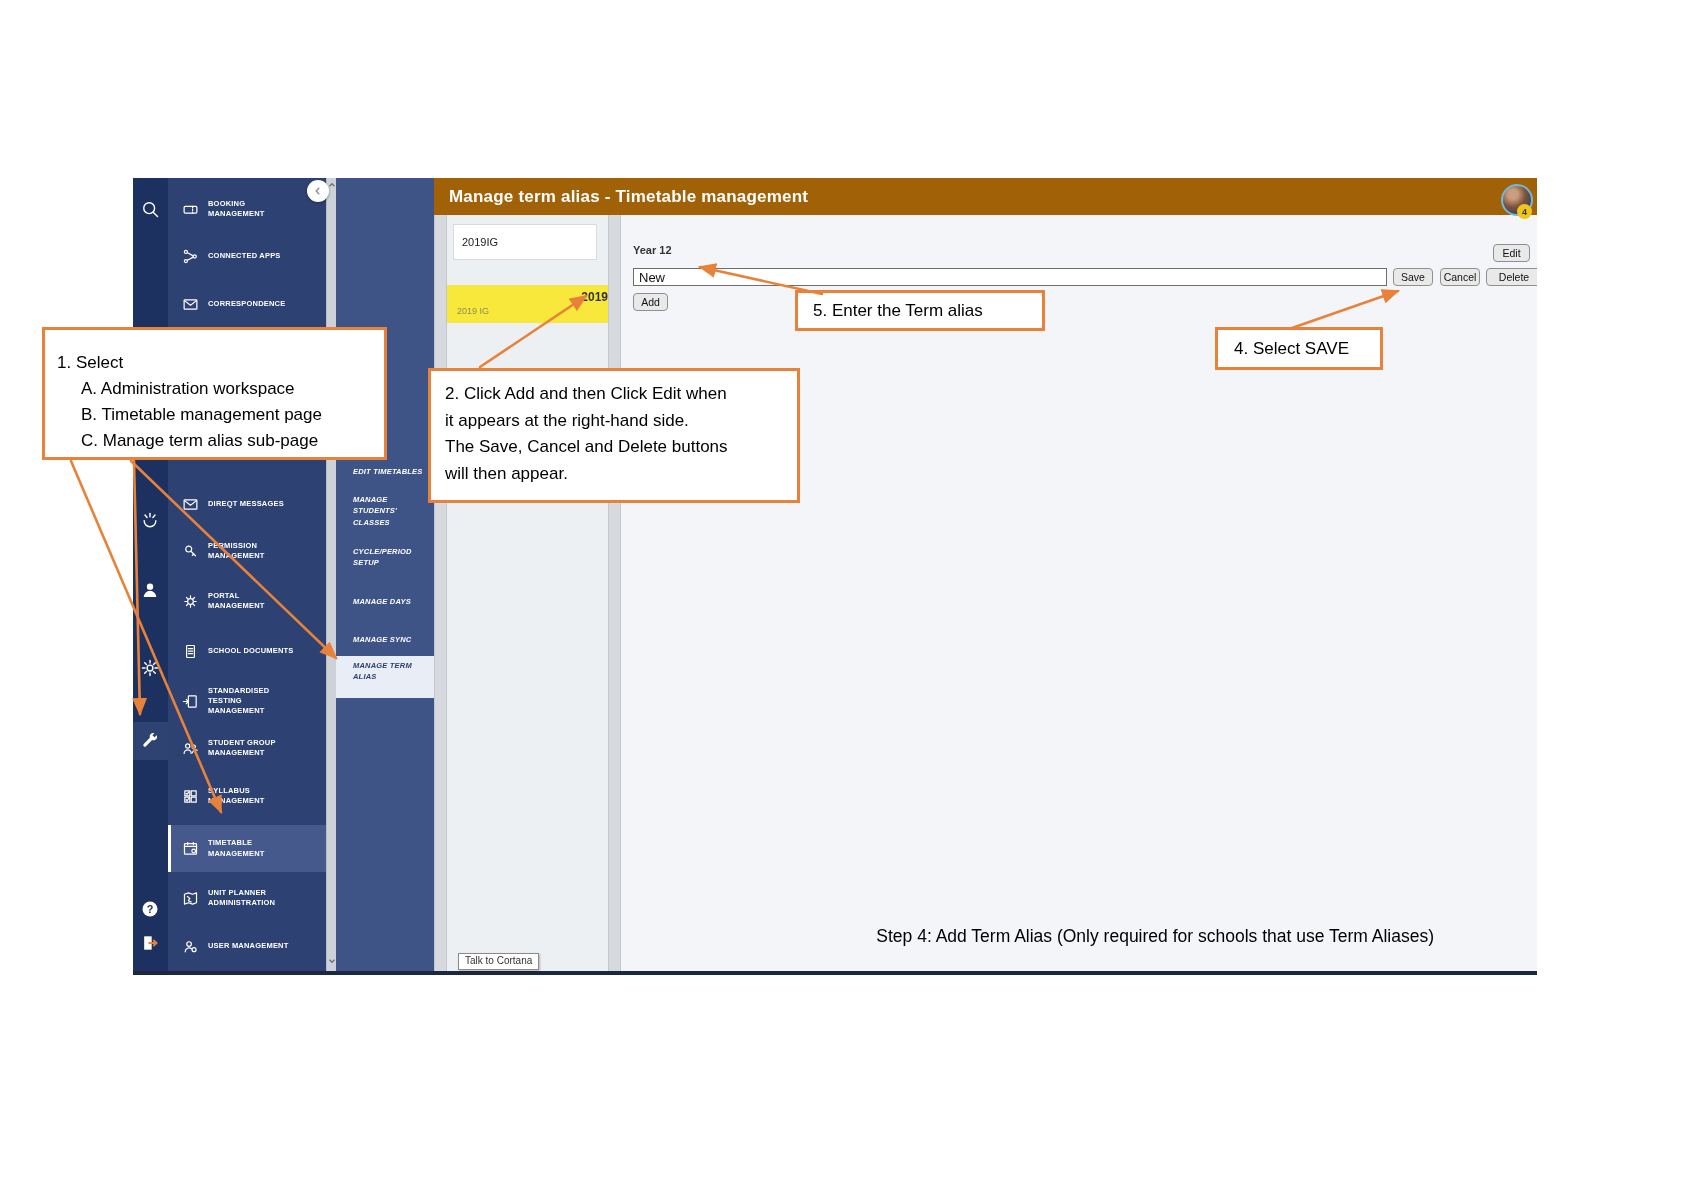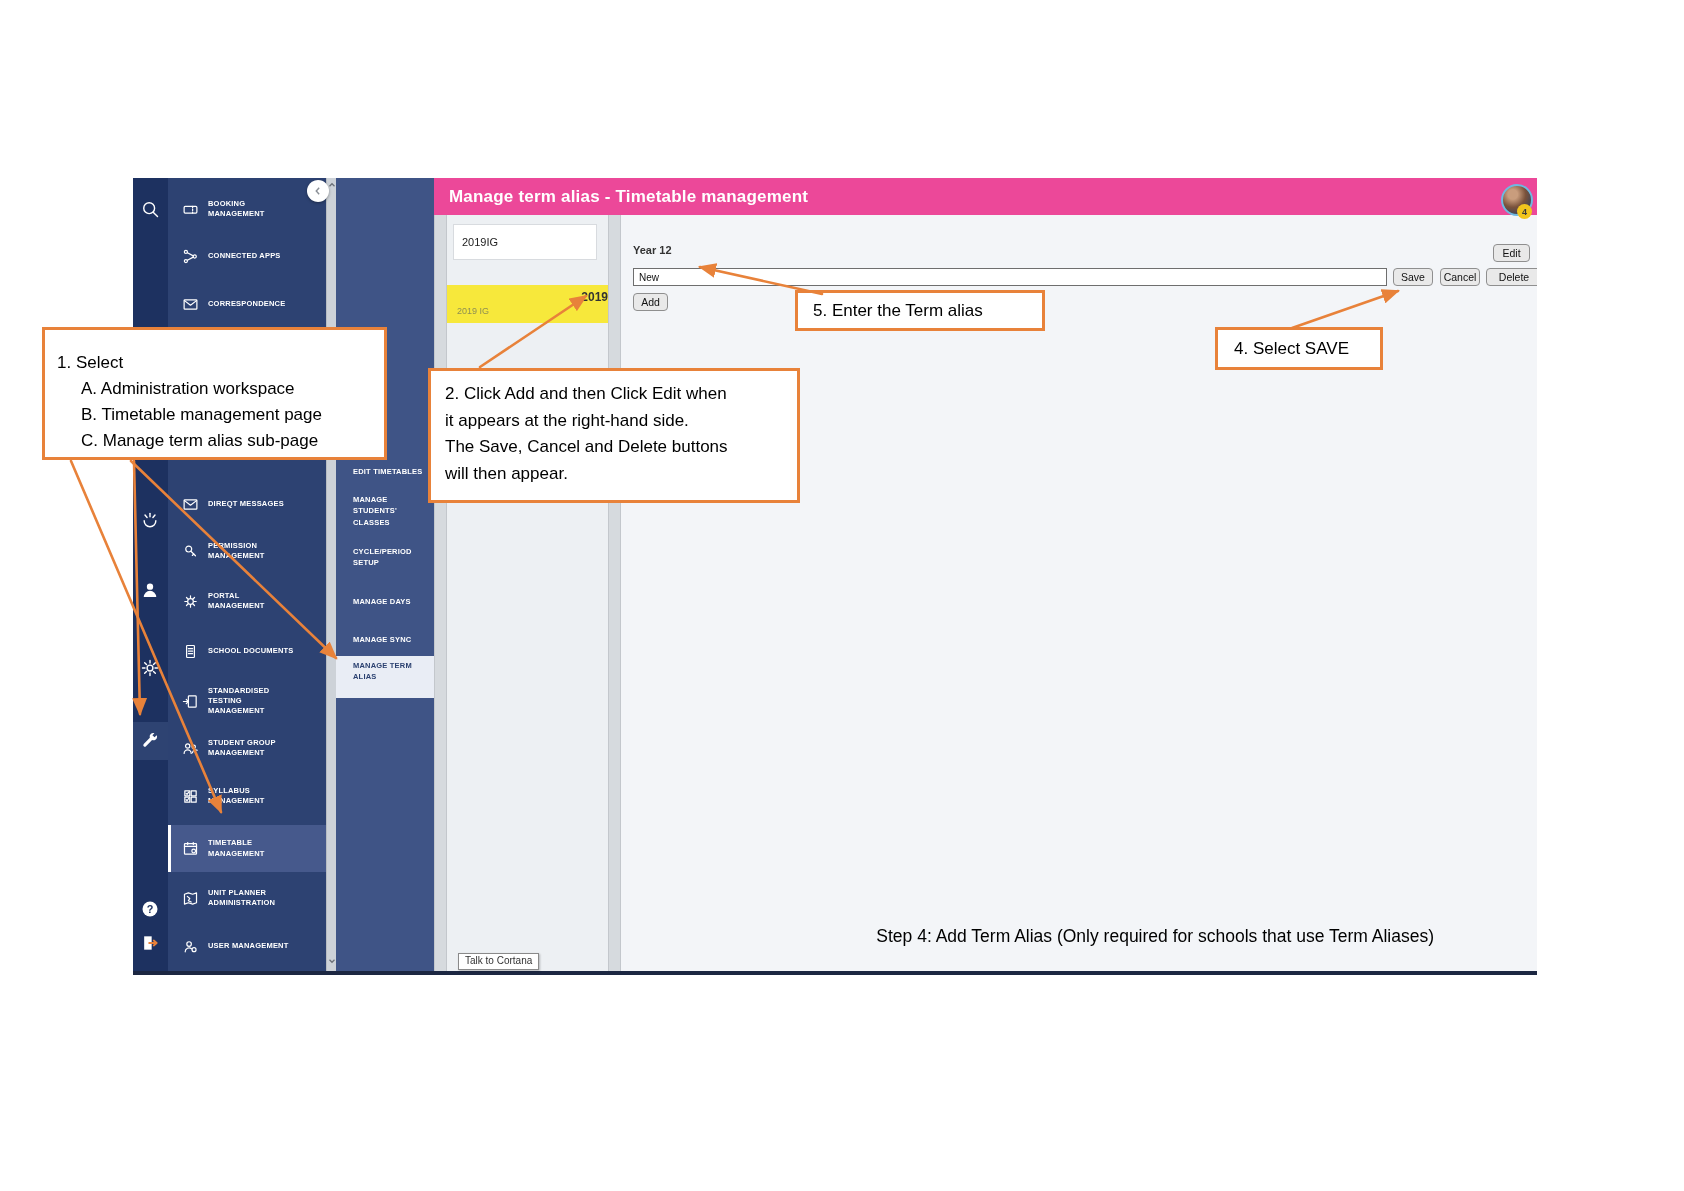--- a/index.html
+++ b/index.html
@@ -18,42 +18,42 @@
   .sb-item { position:absolute; left:0; width:158px; height:46px; display:flex; align-items:center; gap:9px; padding-left:14px; color:#fff; }
   .sb-item.selected { background:#46598c; border-left:3px solid #fff; padding-left:11px; }
   .sb-item .ic { width:17px; height:17px; flex:none; }
   .sb-label { font-size:7.5px; font-weight:bold; letter-spacing:.2px; line-height:1.35; width:90px; }
 
   .sb-scroll { left:193px; top:0; width:10px; height:793px; background:#cdd2d8; border-left:1px solid #b7bcc2; }
   .sb-scroll .chev { position:absolute; left:0; width:10px; height:10px; color:#6b7077; }
   .collapse-btn { left:174px; top:2px; width:22px; height:22px; background:#fff; border-radius:50%; box-shadow:0 1px 3px rgba(0,0,0,.35); color:#8a8f96; display:flex; align-items:center; justify-content:center; z-index:5; }
   .collapse-btn svg { width:14px; height:14px; }
 
-  .subbar { left:203px; top:0; width:98px; height:917px; background:#3f5486; }
+  .subbar { left:203px; top:0; width:98px; height:917px; background:#3f5486;font-style:italic; }
   .sub-item { position:absolute; left:0; width:98px; padding:4px 8px 4px 17px; color:#fff; font-size:7.5px; font-weight:bold; letter-spacing:.2px; line-height:1.5; }
   .sub-item.selected { background:#e9edf5; color:#2b4170; }
 
-  .appheader { left:301px; top:0; width:1103px; height:37px; background:#ec4899; z-index:3; }
+  .appheader { left:301px; top:0; width:1103px; height:37px; background:#a16207; z-index:3; }
   .app-title { position:absolute; left:15px; top:9px; color:#fff; font-size:17px; font-weight:bold; letter-spacing:.2px; }
   .avatar { position:absolute; left:1368px; top:6px; width:32px; height:32px; border-radius:50%;
             background:radial-gradient(circle at 35% 30%, #c99d7d 18%, #7a523b 48%, #32405c 85%);
             border:2px solid #6fb9e2; z-index:4; }
   .badge { position:absolute; left:1384px; top:26px; width:15px; height:15px; border-radius:50%; background:#f2c51d; color:#3a3a3a; font-size:9px; font-weight:bold; display:flex; align-items:center; justify-content:center; z-index:5; }
 
   .strip { top:37px; width:13px; height:756px; background:#d6dade; border-left:1px solid #c3c7cc; border-right:1px solid #c3c7cc; }
   .listpanel { left:314px; top:37px; width:161px; height:756px; background:#edf0f3; }
   .filter-input { position:absolute; left:6px; top:9px; width:144px; height:36px; background:#fff; border:1px solid #d8dbdf; font-size:11px; padding:12px 8px; color:#222; font-family:"Liberation Sans",sans-serif; }
   .term-item { position:absolute; left:0; top:70px; width:161px; height:38px; background:#f7e83b; padding:5px 0 0 10px; }
   .term-title { font-size:12px; font-weight:bold; color:#333;text-align:right; }
   .term-sub { font-size:9px; color:#8f8f52; margin-top:2px; }
 
   .editor { left:488px; top:37px; width:916px; height:756px; background:#f3f5f8; }
   .lbl-term { position:absolute; left:12px; top:29px; font-size:11px; font-weight:bold; color:#333; }
   .btn { position:absolute; height:18px; background:#e9e9e9; border:1px solid #8f8f8f; border-radius:4px; font-size:10.5px; color:#111; display:flex; align-items:center; justify-content:center; font-family:"Liberation Sans",sans-serif; }
-  .alias-input { position:absolute; left:12px; top:53px; width:754px; height:18px; background:#fff; border:1px solid #6e6e6e; font-size:10px; padding:0 5px; color:#111; font-family:"Liberation Sans",sans-serif; }
+  .alias-input { position:absolute; left:12px; top:53px; width:754px; height:18px; background:#fff; border:1px solid #6e6e6e; font-size:13px; padding:0 5px; color:#111; font-family:"Liberation Sans",sans-serif; }
 
   .tooltip { position:absolute; left:325px; top:775px; height:17px; background:#fff; border:1px solid #8a8a8a; box-shadow:1px 1px 2px rgba(0,0,0,.25); font-size:10px; color:#333; padding:1px 6px; white-space:nowrap; z-index:6; }
   .bottom-strip { left:0; top:793px; width:1404px; height:4px; background:#1c2742; }
 
   svg.ic { stroke:#fff; fill:none; stroke-width:1.7; stroke-linecap:round; stroke-linejoin:round; display:block; }
 
   
   .ann { position:absolute; background:#fff; border:3px solid #e8823a; color:#000; font-size:17px; z-index:20; }
   .ann1 { left:33px; top:327px; width:345px; height:133px; padding:20px 12px; line-height:26px;margin-left:9px; }
   .ann1 .indent { padding-left:24px; }

